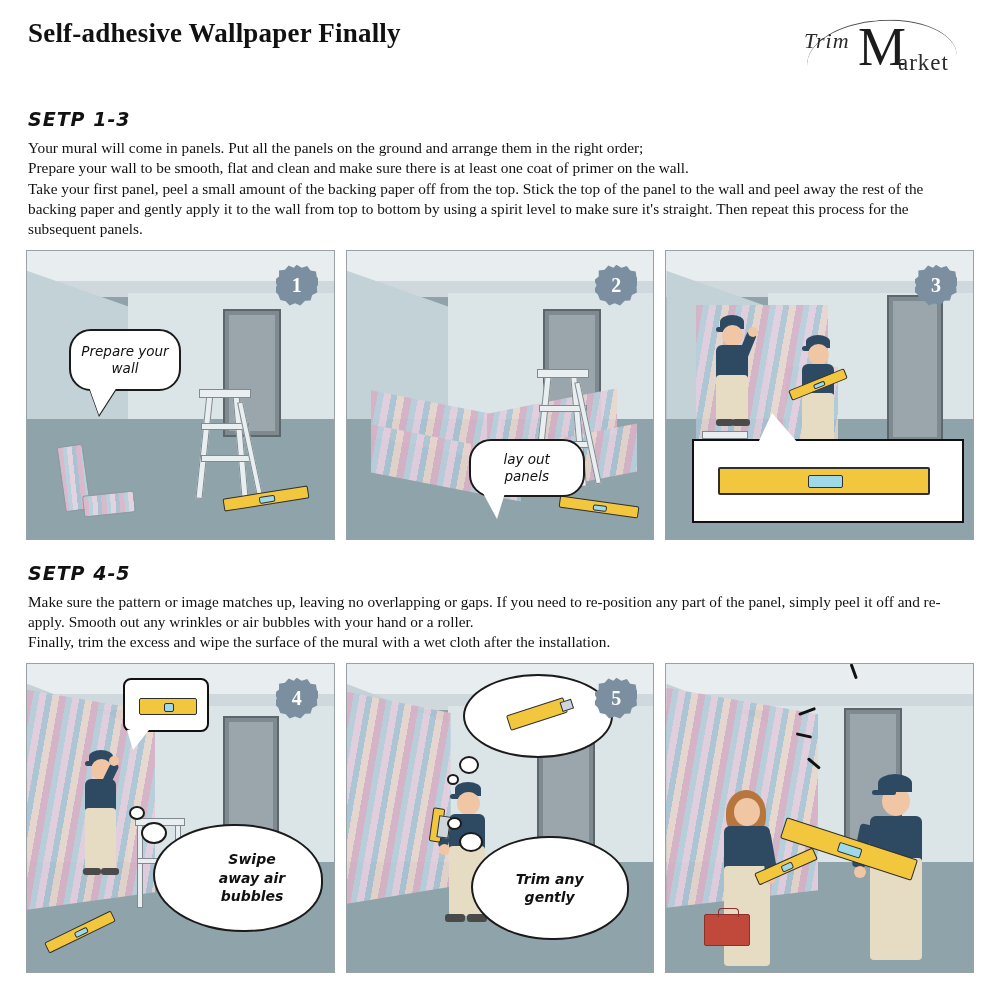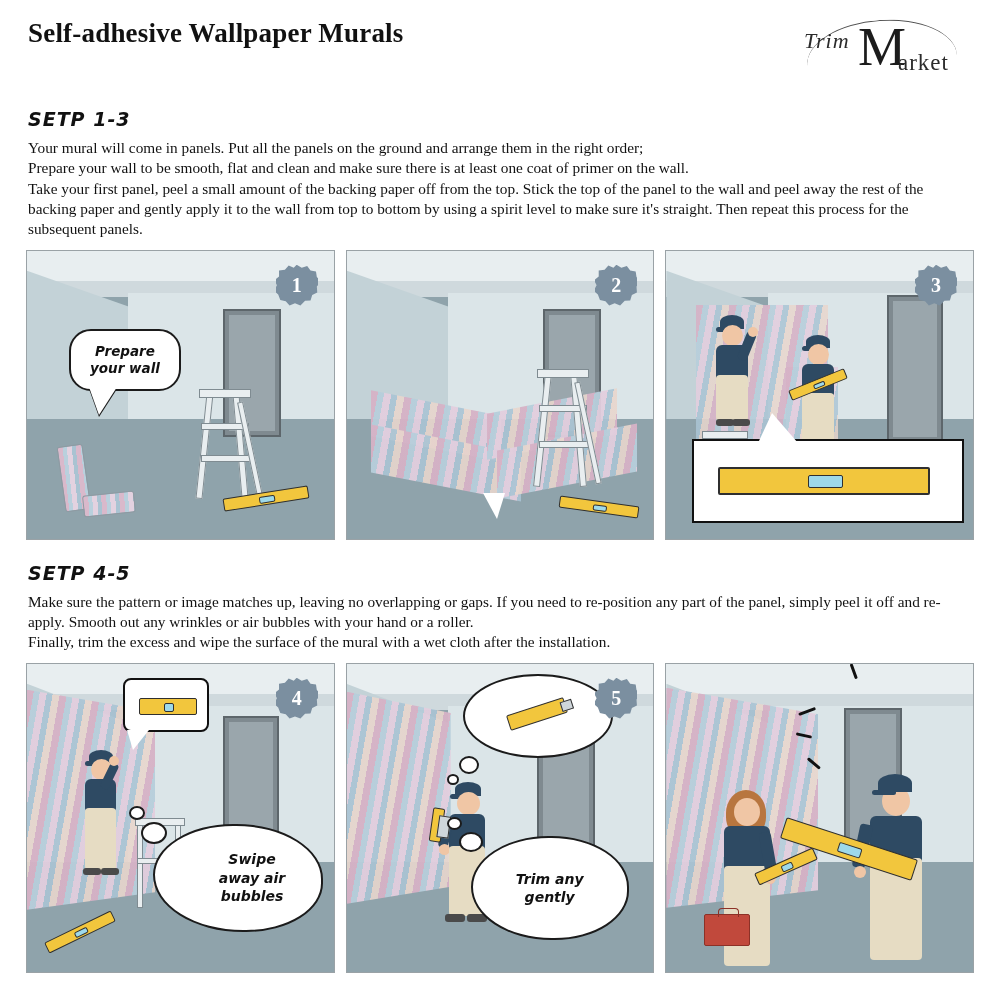--- a/index.html
+++ b/index.html
@@ -206,21 +206,21 @@
   }
 
   
   .bubble {
     position: absolute;
     background: #fff;
     border: 2.2px solid #1b1b1b;
     border-radius: 22px;
     font-family: "DejaVu Sans", sans-serif;
     font-style: italic;
-    font-weight: bold;
+    font-weight: normal;
     font-size: 13.5px;
     color: #111;
     text-align: center;
     display: flex; align-items: center; justify-content: center;
     line-height: 1.25;
     padding: 6px 10px;
   }
 
   .cloud {
     position: absolute;
@@ -280,21 +280,21 @@
     position:absolute; background:#f2c63d; border:1.5px solid #2f2f2f; border-radius:2px;
   }
   .knife:after{ content:""; position:absolute; right:-8px; top:20%; width:10px; height:60%; background:#cfd6da; border:1.5px solid #2f2f2f;}
 </style>
 </head>
 <body>
 
 <div class="page">
 
   <div class="header">
-    <div class="title-sub">Self-adhesive  Wallpaper Murals</div>
+    <div class="title-sub">Self-adhesive  Wallpaper Finally</div>
 
     <div class="logo">
       <span class="logo-swoosh"></span>
       <span class="logo-decor">Trim</span>
       <span class="logo-m">M</span>
       <span class="logo-arket">arket</span>
     </div>
   </div>
 
   <div class="step-head">SETP 1-3</div>
@@ -357,20 +357,23 @@
         <i style="left:4px;top:14px;width:7px;height:114px;transform:rotate(6deg);"></i>
         <i style="left:40px;top:14px;width:7px;height:114px;transform:rotate(-5deg);"></i>
         <i style="left:2px;top:10px;width:52px;height:9px;"></i>
         <i style="left:4px;top:46px;width:48px;height:7px;"></i>
         <i style="left:4px;top:82px;width:50px;height:7px;"></i>
         <i style="left:50px;top:22px;width:6px;height:104px;transform:rotate(-12deg);"></i>
       </div>
 
       <div class="level" style="right:14px;bottom:26px;width:80px;height:12px;transform:rotate(8deg);"></div>
 
+      <div class="bubble" style="left:122px;top:188px;width:116px;height:58px;">
+        <span>lay out panels</span>
+      </div>
       <div style="position:absolute;left:136px;top:242px;width:0;height:0;border-left:14px solid transparent;border-right:8px solid transparent;border-top:26px solid #fff;"></div>
 
       <div class="badge">
         <span>2</span>
       </div>
     </div>
 
     <div class="panel">
       <div class="ceiling"></div>
       <div class="wall-left"></div>

